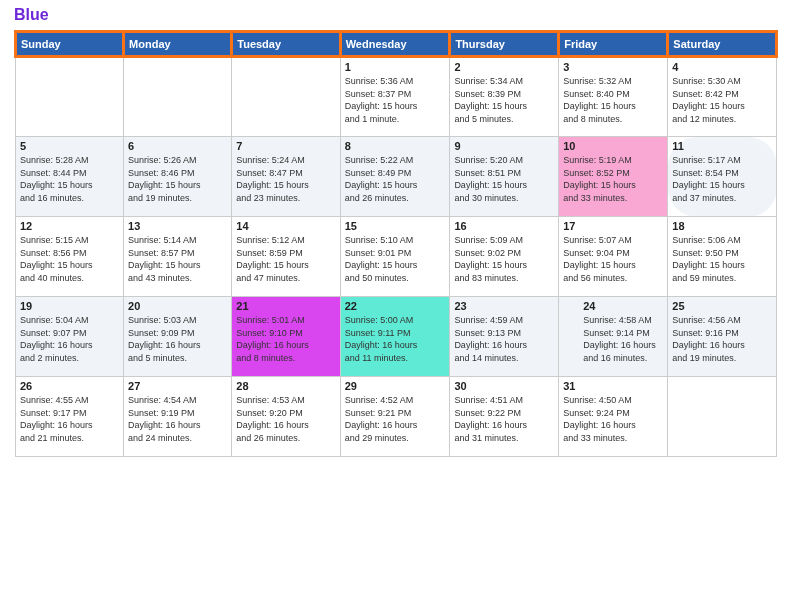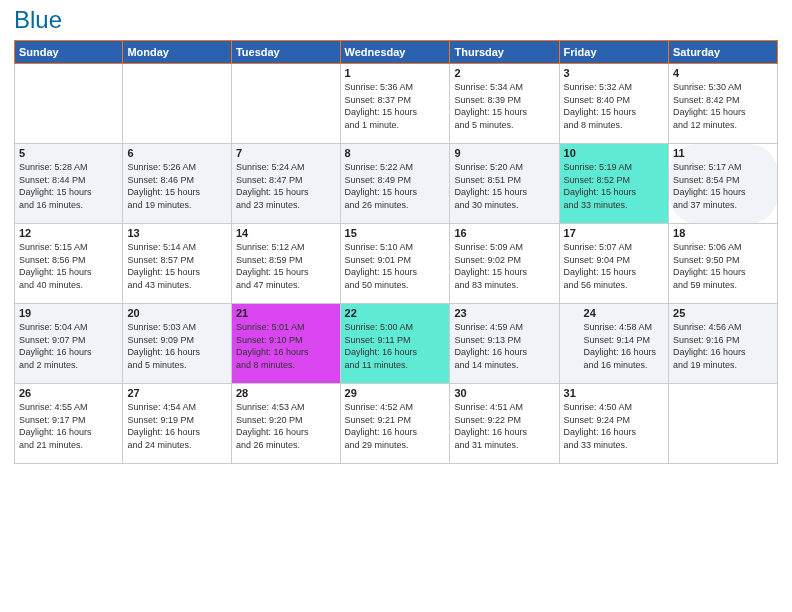--- a/index.html
+++ b/index.html
@@ -48,21 +48,21 @@
       border-collapse: collapse;
       font-size: 10px;
     }
     .calendar th {
       background: #2a62b0;
       color: #fff;
       padding: 5px 4px;
       text-align: left;
       font-size: 11px;
       font-weight: bold;
-      border: 1px solid #f97316;
+      border: 3px solid #f97316;
     }
     .calendar td {
       border: 1px solid #ccc;
       vertical-align: top;
       padding: 3px 4px;
       width: 113px;
       height: 80px;
       background: #fff;
     }
     .calendar tr:nth-child(even) td {
@@ -82,21 +82,21 @@
     .empty-cell {
       background: #fff !important;
     }
   </style>
 </head>
 <body>
 
 <div class="page">
   <div class="header">
     <div class="logo">
-      <span style="font-size:24px;font-weight:normal;color:#0369a1;margin-top:-4px;">Blue</span>
+      <span style="font-size:16px;font-weight:bold;color:#6d28d9;margin-top:-4px;">Blue</span>
     </div>
     <div class="title-block">
       <div class="month-year"></div>
       <div class="location"></div>
     </div>
   </div>
 
   <table class="calendar">
     <thead>
       <tr>
@@ -172,21 +172,21 @@
             <div class="day-info">Daylight: 15 hours</div>
             <div class="day-info">and 26 minutes.</div>
           </td>
           <td style="background: rgb(240, 244, 248);">
             <div class="day-num">9</div>
             <div class="day-info">Sunrise: 5:20 AM</div>
             <div class="day-info">Sunset: 8:51 PM</div>
             <div class="day-info">Daylight: 15 hours</div>
             <div class="day-info">and 30 minutes.</div>
           </td>
-          <td style="background: #5eead4;">
+          <td style="background: #f9a8d4;">
             <div class="day-num">10</div>
             <div class="day-info">Sunrise: 5:19 AM</div>
             <div class="day-info">Sunset: 8:52 PM</div>
             <div class="day-info">Daylight: 15 hours</div>
             <div class="day-info">and 33 minutes.</div>
           </td>
           <td style="background: rgb(240, 244, 248); border-radius: 29px;">
             <div class="day-num">11</div>
             <div class="day-info">Sunrise: 5:17 AM</div>
             <div class="day-info">Sunset: 8:54 PM</div>

